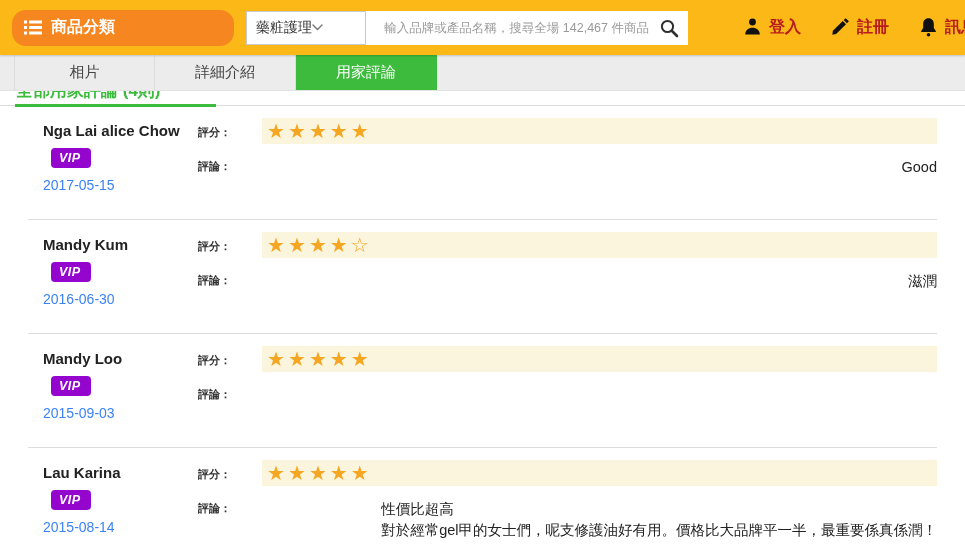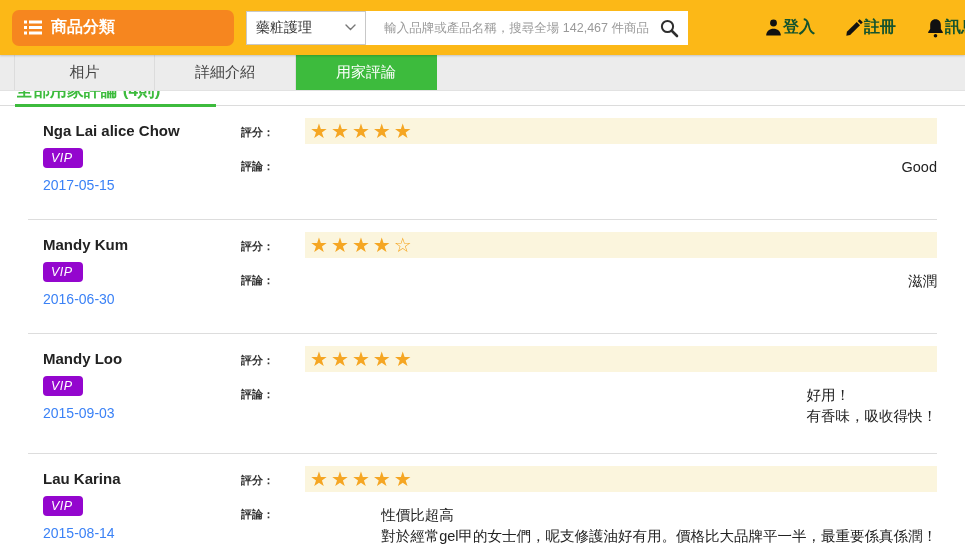--- a/index.html
+++ b/index.html
@@ -3,59 +3,59 @@
 <meta charset="utf-8">
 <style>
   * { margin:0; padding:0; box-sizing:border-box; }
   html,body { width:965px; height:559px; overflow:hidden; background:#fff;
     font-family:"Liberation Sans","DejaVu Sans",sans-serif; }
 
   
   .topbar { height:55px; background:var(--color-topbar,#fcb817); display:flex;
     align-items:center; padding:0 12px; box-shadow:0 1px 2px rgba(0,0,0,.18); position:relative; z-index:3; }
   .cat-btn { width:222px; height:36px; background:var(--color-category-button,#f6861f);
-    border:none; border-radius:7px; color:#fff; font-size:16px; font-weight:bold;
+    border:none; border-radius:14px; color:#fff; font-size:16px; font-weight:bold;
     display:flex; align-items:center; gap:9px; padding:0 12px; cursor:pointer; flex-shrink:0; }
   .search-group { display:flex; margin-left:12px; }
   .sel { width:120px; height:34px; background:#fff; border:1px solid #c8c8c8;
-    display:flex; align-items:center; justify-content:space-between; padding:0 9px;
+    display:flex; align-items:center; justify-content:flex-start; padding:0 9px;
     font-size:14px; color:#333; cursor:pointer; }
   .searchbox { width:322px; height:34px; background:#fff; display:flex; align-items:center; border:1px solid #fff; border-left:none; }
   .searchbox input { flex:1; border:none; outline:none; font-size:12.5px; color:#333;
     padding:0 8px; font-family:inherit; background:transparent; min-width:0;text-align:right; }
   .searchbox input::placeholder { color:#999; }
   .mag-btn { background:none; border:none; padding:0 8px 0 2px; cursor:pointer; display:flex; align-items:center; }
   .top-right { margin-left:auto; display:flex; align-items:center; gap:30px; margin-right:-24px; }
-  .top-link { display:flex; align-items:center; font-size:16px; font-weight:bold;
-    color:#14532d; cursor:pointer; white-space:nowrap; }
+  .top-link { display:flex; gap:7px; font-size:16px; font-weight:bold;
+    color:#b91c1c; cursor:pointer; white-space:nowrap; }
 
   
   .tabbar { height:36px; background:#ececec; display:flex; padding-left:14px;
     border-bottom:1px solid #e2e2e2; position:relative; z-index:2; }
   .tab { width:141px; display:flex; align-items:center; justify-content:center;
     font-size:15px; color:#444; border-right:1px solid #dcdcdc; cursor:pointer; }
   .tab:first-child { border-left:1px solid #dcdcdc; }
   .tab.active { background:var(--color-active-tab,#3dbb3d); color:#fff; border-color:var(--color-active-tab,#3dbb3d); }
 
   
   .section-head { position:relative; height:15px; border-bottom:1px solid #dcdcdc; background:#fff; }
   .section-title-clip { position:absolute; left:16px; bottom:4px; height:11px; overflow:hidden; }
   .section-title { display:block; font-size:17px; font-weight:bold;
     color:var(--color-active-tab,#3dbb3d); line-height:20px; margin-top:-9px; white-space:nowrap; }
   .section-underline { position:absolute; left:15px; bottom:-2px; width:201px; height:3px;
     background:var(--color-active-tab,#3dbb3d); }
 
   
   .reviews { padding:0 28px; }
-  .review { display:flex; padding:12px 0 26px; border-bottom:1px solid #ddd;gap:43px; }
+  .review { display:flex; padding:12px 0 26px; border-bottom:1px solid #ddd; }
   .review-left { width:170px; flex-shrink:0; padding:4px 10px 0 15px; }
   .rname { font-size:15px; font-weight:bold; color:#222; }
   .vip { display:inline-block; background:var(--color-vip,#9406ce); color:#fff;
-    font-style:italic; font-weight:normal; font-size:12.5px; padding:3px 10px 3px 8px;
-    border-radius:4px; margin:9px 0 7px; letter-spacing:.5px; }
+    font-style:italic; font-weight:bold; font-size:12.5px; padding:3px 10px 3px 8px;
+    border-radius:4px; margin:9px 8px 7px; letter-spacing:.5px; }
   .rdate { color:#3b82f6; font-size:14px; margin-top:2px; }
   .review-right { flex:1; min-width:0; }
   .rating-row { display:flex; align-items:center; }
   .comment-row { display:flex; margin-top:12px;justify-content:space-between; }
   .rlabel { width:64px; flex-shrink:0; font-size:11px; font-weight:bold; color:#333; padding-top:3px; }
   .stars-strip { flex:1; background:var(--color-rating-bg,#fbf5dd); height:26px;
     display:flex; align-items:center; padding:0 5px; }
   .star { color:var(--color-star,#f5a623); font-size:20px; line-height:1; margin-right:3px; }
   .rcomment { font-size:14.5px; color:#222; line-height:1.45; padding-top:1px; }
 
@@ -210,24 +210,20 @@
         <div class="stars-strip">
             <span class="star">★</span>
             <span class="star">★</span>
             <span class="star">★</span>
             <span class="star">★</span>
             <span class="star">★</span>
           </div>
       </div>
       <div class="comment-row">
         <div class="rlabel">評論：</div>
-        <div class="rcomment">
-            <div>好用！</div>
-            <div>有香味，吸收得快！</div>
-          </div>
       </div>
     </div>
   </div>
 
   <div class="review">
     <div class="review-left">
       <div class="rname">Lau Karina</div>
       <div><span class="vip">VIP</span></div>
       <div class="rdate">2015-08-14</div>
     </div>

